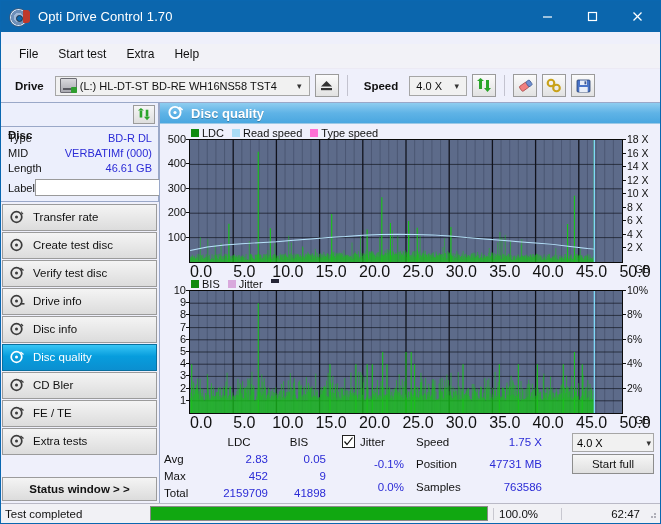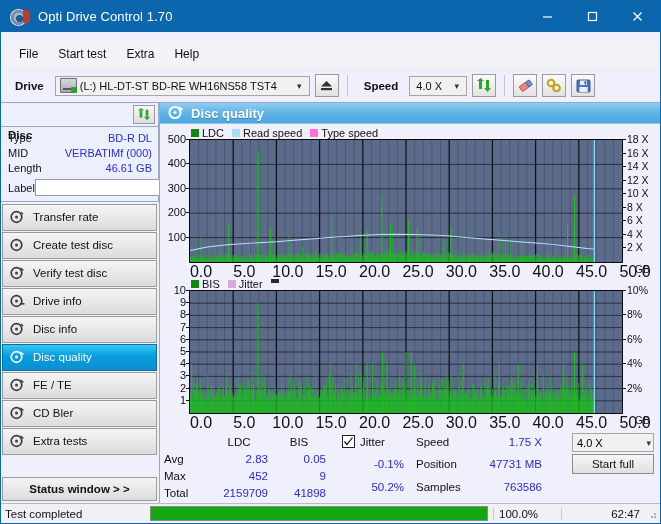--- a/index.html
+++ b/index.html
@@ -359,29 +359,29 @@
                 <path d="M10.5 2 L13.5 4.5" stroke="#ffffff" stroke-width="1.4"></path>
               </svg></span>
           <span class="nlabel">Disc quality</span>
         </div>
         <div class="navbtn">
           <span><svg width="15" height="14" viewBox="0 0 15 14">
                 <circle cx="6.5" cy="7" r="5.3" fill="none" stroke="#3c3c3c" stroke-width="1.7"></circle>
                 <circle cx="6.5" cy="7" r="1.5" fill="#3c3c3c"></circle>
                 <path d="M10.5 2 L13.5 4.5" stroke="#3c3c3c" stroke-width="1.4"></path>
               </svg></span>
-          <span class="nlabel">FE / TE</span>
+          <span class="nlabel">CD Bler</span>
         </div>
         <div class="navbtn">
           <span><svg width="15" height="14" viewBox="0 0 15 14">
                 <circle cx="6.5" cy="7" r="5.3" fill="none" stroke="#3c3c3c" stroke-width="1.7"></circle>
                 <circle cx="6.5" cy="7" r="1.5" fill="#3c3c3c"></circle>
                 <path d="M10.5 2 L13.5 4.5" stroke="#3c3c3c" stroke-width="1.4"></path>
               </svg></span>
-          <span class="nlabel">CD Bler</span>
+          <span class="nlabel">FE / TE</span>
         </div>
         <div class="navbtn">
           <span><svg width="15" height="14" viewBox="0 0 15 14">
                 <circle cx="6.5" cy="7" r="5.3" fill="none" stroke="#3c3c3c" stroke-width="1.7"></circle>
                 <circle cx="6.5" cy="7" r="1.5" fill="#3c3c3c"></circle>
                 <path d="M10.5 2 L13.5 4.5" stroke="#3c3c3c" stroke-width="1.4"></path>
               </svg></span>
           <span class="nlabel">Extra tests</span>
         </div>
       </div>
@@ -2247,21 +2247,21 @@
         <div class="jit">
           <div style="justify-content:flex-start !important;">
             <span class="cbx">
               <svg width="11" height="11" viewBox="0 0 11 11">
                   <polyline points="1.5,5.5 4,8.5 9.5,1.5" fill="none" stroke="#111" stroke-width="1.2"></polyline>
                 </svg>
             </span>
             <span class="lbl">Jitter</span>
           </div>
           <div class="val">-0.1%</div>
-          <div class="val">50.2%</div>
+          <div class="val">0.0%</div>
         </div>
 
         <div class="spd">
           <div class="lbl">Speed</div>
           <div class="r val">1.75 X</div>
           <div class="lbl">Position</div>
           <div class="r val">47731 MB</div>
           <div class="lbl">Samples</div>
           <div class="r val">763586</div>
         </div>

